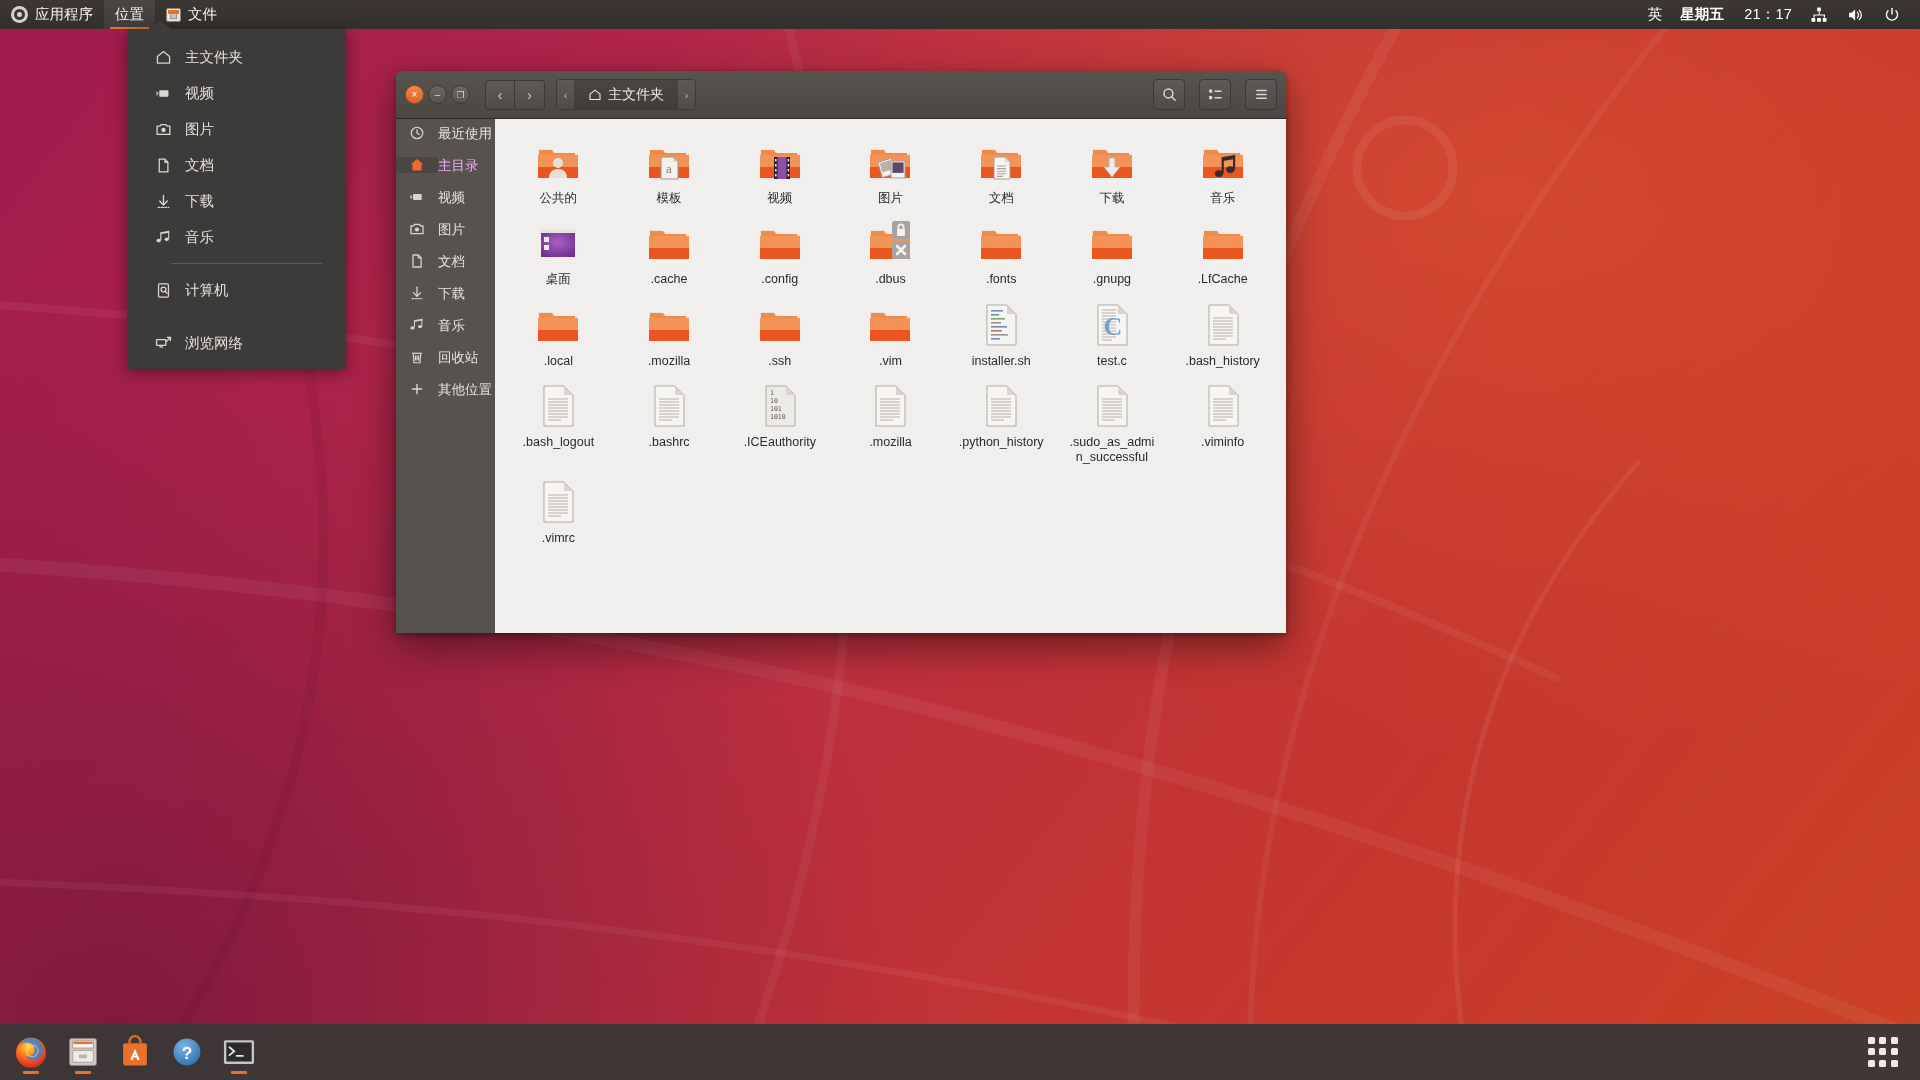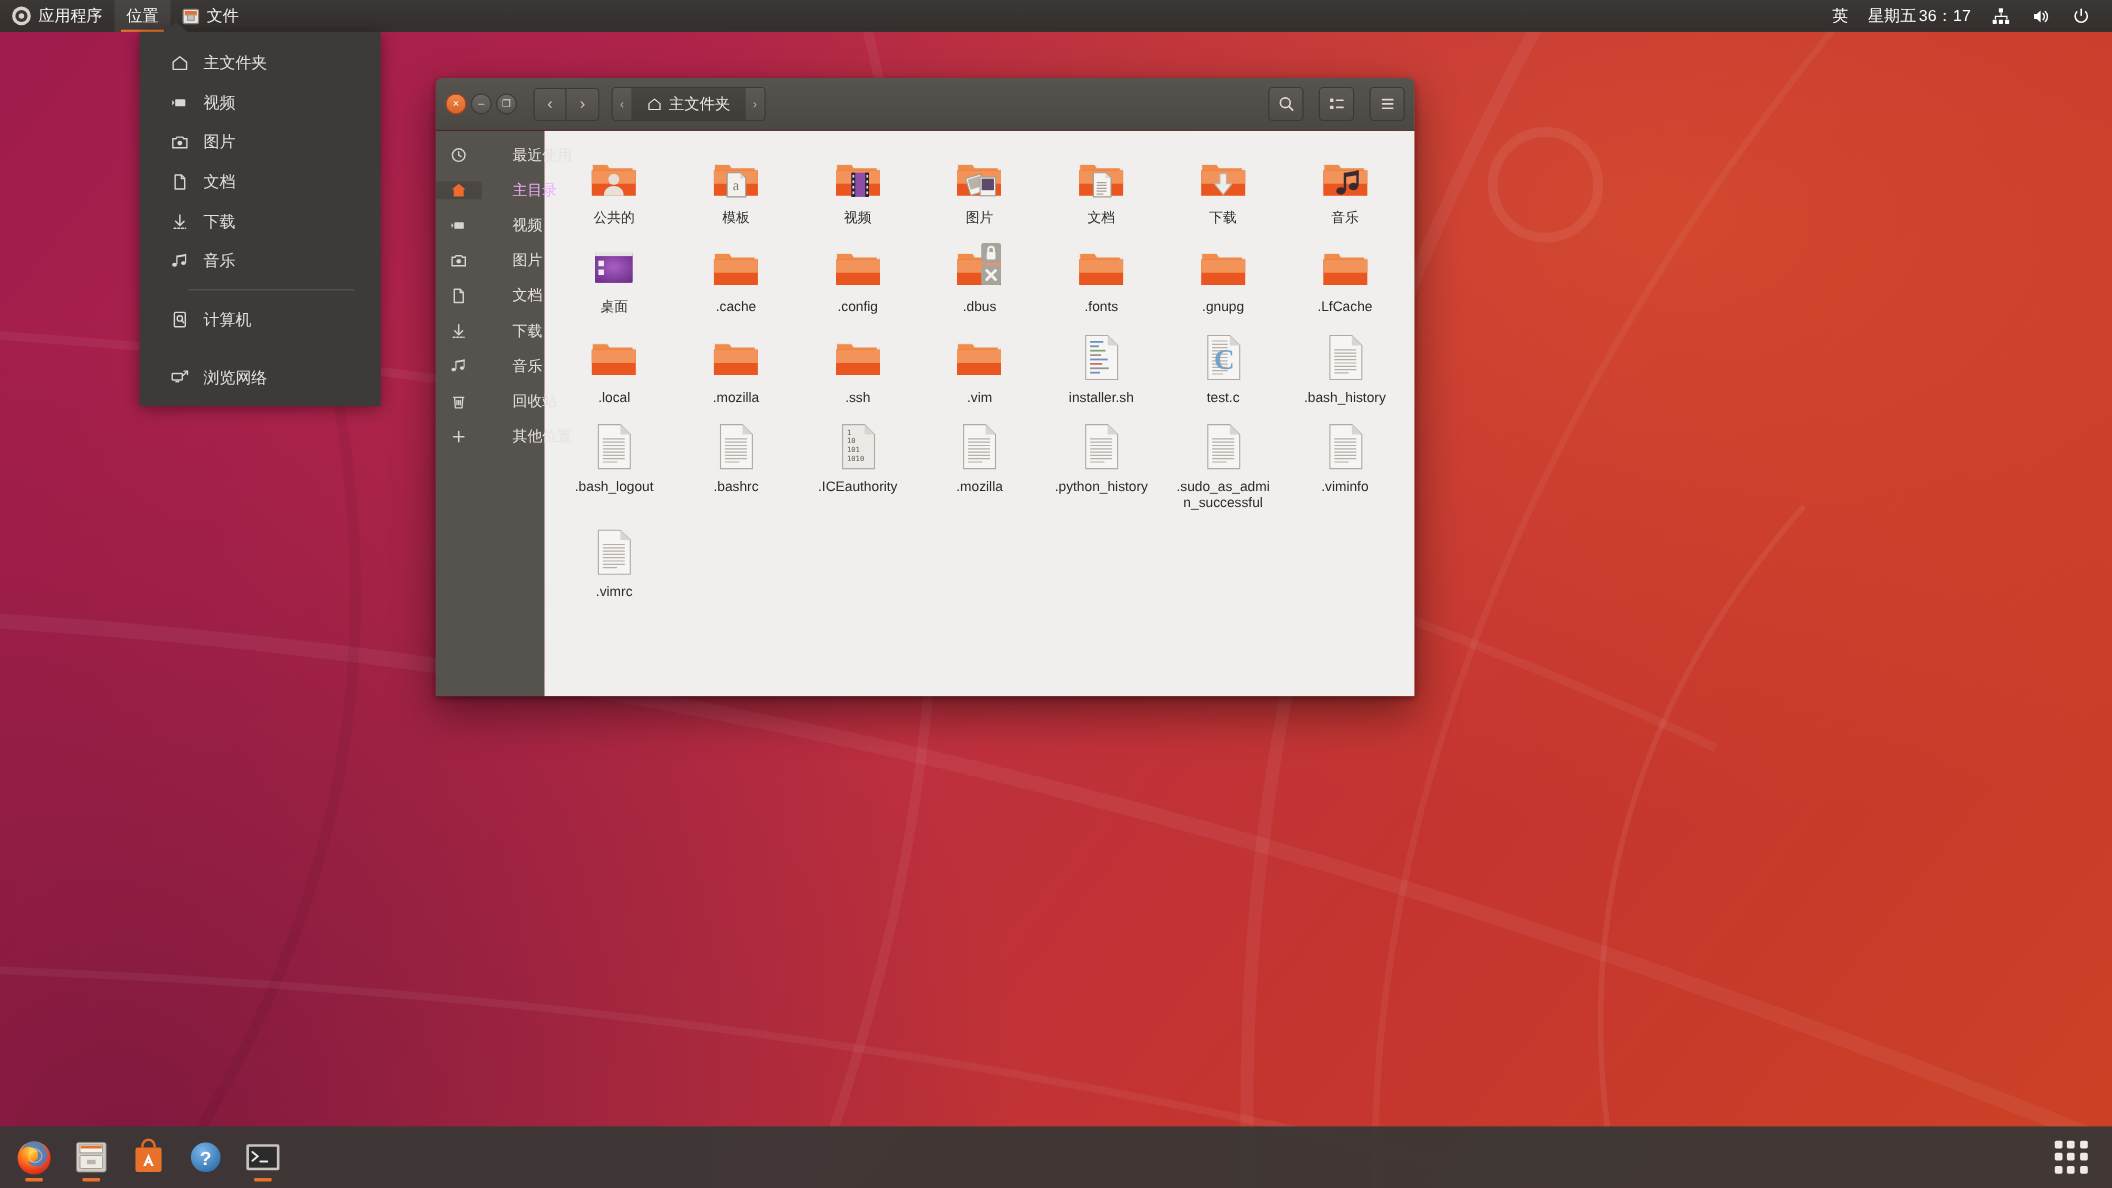--- a/index.html
+++ b/index.html
@@ -60,21 +60,21 @@
   }
   .panel-right {
     margin-left: auto; display: flex; align-items: center;
     gap: 0; padding-right: 10px; height: 29px;
   }
   .tray-item {
     display: flex; align-items: center; height: 29px; padding: 0 9px;
     font-size: 14.5px; color: #ffffff; white-space: nowrap;
   }
   .tray-clock { font-size: 14.5px; letter-spacing: 0.2px; }
-  .tray-clock .dow { margin-right: 2px; }
+  .tray-clock .dow { margin-right: 20px; font-weight: bold; }
 
   
   svg.tray-ico { display: block; }
 
   
   .places-menu {
     position: absolute; left: 127px; top: 29px; width: 219px;
     background: #3d3b39; z-index: 70;
     box-shadow: 0 3px 14px rgba(0,0,0,0.45);
     padding: 10px 0 8px 0;
@@ -140,22 +140,22 @@
     background: linear-gradient(180deg, #5d5954 0%, #4f4b47 100%);
     border: 1px solid #3b3835; border-radius: 4px; color: #ddd8d2; cursor: pointer;
     margin-left: 6px;
   }
   .fm-body { flex: 1 1 auto; display: flex; min-height: 0; }
   .fm-sidebar {
     width: 99px; flex: 0 0 99px; background: #56524d; padding-top: 6px;
     display: flex; flex-direction: column;
   }
   .side-row {
-    display: flex; align-items: center; height: 32px; cursor: pointer;
-    color: #e6e2de; font-size: 13.5px; white-space: nowrap; position: relative; gap: 28px;
+    display: flex; align-items: flex-start; height: 32px; cursor: pointer;
+    color: #e6e2de; font-size: 13.5px; white-space: nowrap; position: relative;
   }
   .side-row .side-ico-cell {
     width: 42px; flex: 0 0 42px; display: flex; align-items: center; justify-content: center;
   }
   .side-row.selected .side-ico-cell { background: #4a4641; }
   .side-row.selected .side-label { color: #f0abfc; }
   .side-label { flex: 1 1 auto; }
   .side-ico { width: 16px; height: 16px; display: block; opacity: .9; }
   .side-row.selected .side-ico { opacity: 1; }
   .fm-content {
@@ -239,21 +239,21 @@
       <span>文件</span>
     </div>
   </div>
 
   <div class="panel-right">
     <div class="tray-item">
       <span>英</span>
     </div>
     <div class="tray-item tray-clock">
       <span class="dow">星期五</span>
-      <span>36：17</span>
+      <span>21：17</span>
     </div>
     <div class="tray-item">
       <svg class="tray-ico" width="18" height="18" viewBox="0 0 24 24" fill="#ffffff">
         <rect x="9.5" y="2" width="5" height="5" rx="0.7"></rect>
         <rect x="2" y="16" width="5" height="5" rx="0.7"></rect>
         <rect x="9.5" y="16" width="5" height="5" rx="0.7"></rect>
         <rect x="17" y="16" width="5" height="5" rx="0.7"></rect>
         <path d="M11.6 7v4.2h-7v4.2h1.6v-2.8h12.2v2.8h1.6v-4.2h-7V7z"></path>
       </svg>
     </div>

